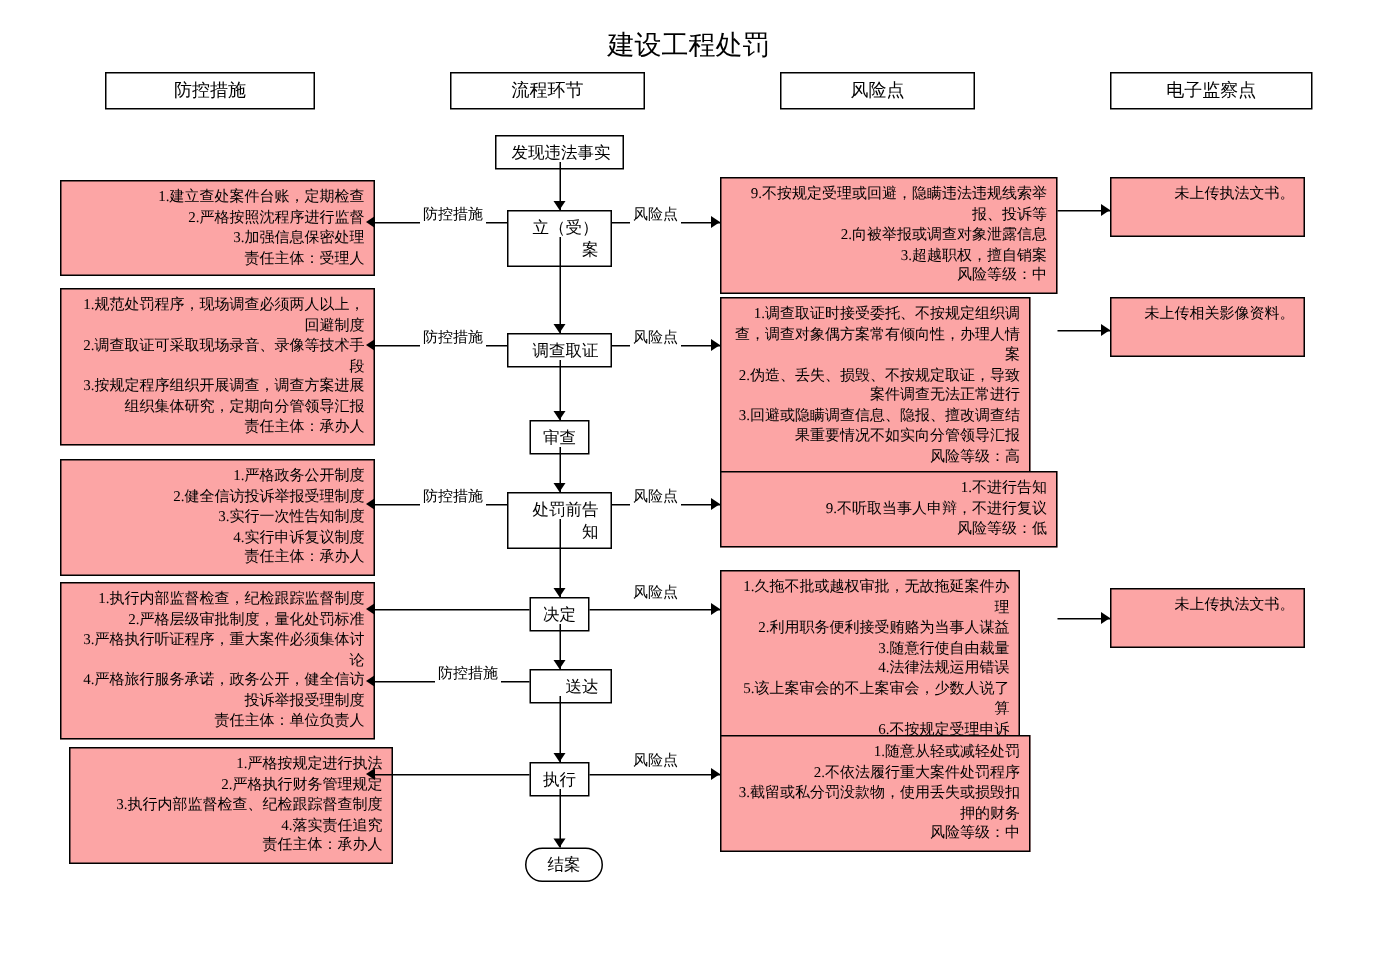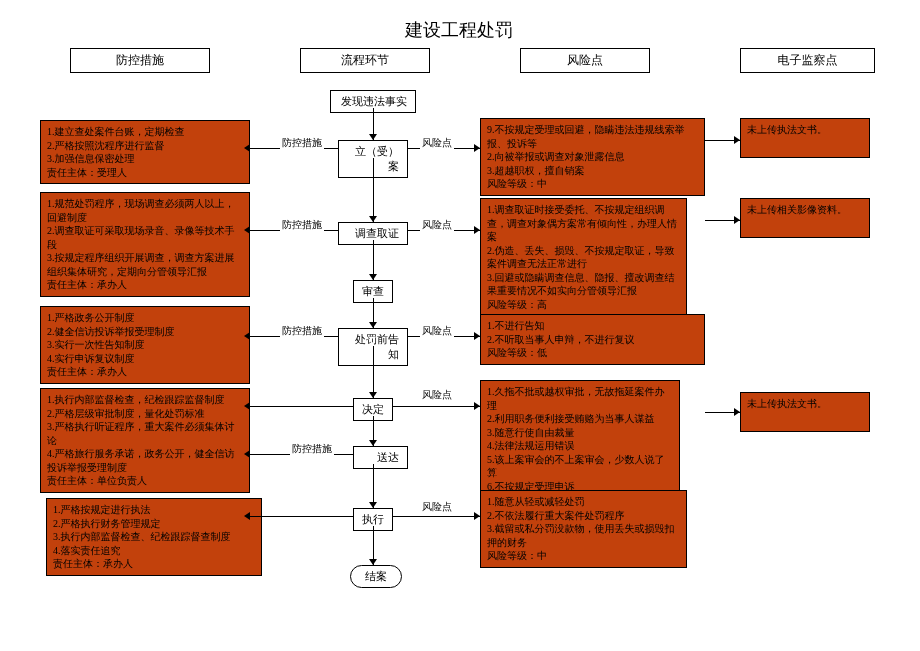--- a/index.html
+++ b/index.html
@@ -1,19 +1,19 @@
 <!DOCTYPE html>
 <html><head>
 <meta charset="utf-8">
 <style>
   * { box-sizing: border-box; margin: 0; padding: 0; }
   body { font-family: "SimSun", "宋体", serif; font-size: 11px; width: 920px; height: 651px; position: relative; background: #fff; }
   .title { position: absolute; font-size: 18px; font-weight: normal; }
   .header-box { position: absolute; border: 1px solid #000; padding: 3px 6px; text-align: center; font-size: 12px; }
-  .text-box { position: absolute; border: 1px solid #000; padding: 4px 6px; font-size: 10px; line-height: 1.35; background: #c2410c; }
+  .text-box { position: absolute; border: 1px solid #000; padding: 4px 6px; font-size: 10px; line-height: 1.35; background: #fca5a5; text-align: right; }
   .flow-box { position: absolute; border: 1px solid #000; padding: 3px 8px; text-align: right; font-size: 11px; background: #fff; }
   .label { position: absolute; font-size: 10px; background: #fff; padding: 0 2px; }
   .line { position: absolute; background: #000; }
   .hline { height: 1px; }
   .vline { width: 1px; }
   .arrow-r { position: absolute; width: 0; height: 0; border-top: 4px solid transparent; border-bottom: 4px solid transparent; border-left: 6px solid #000; }
   .arrow-l { position: absolute; width: 0; height: 0; border-top: 4px solid transparent; border-bottom: 4px solid transparent; border-right: 6px solid #000; }
   .arrow-d { position: absolute; width: 0; height: 0; border-left: 4px solid transparent; border-right: 4px solid transparent; border-top: 6px solid #000; }
   .end-box { position: absolute; border: 1px solid #000; border-radius: 12px; padding: 3px 14px; font-size: 11px; }
 </style>
@@ -80,21 +80,21 @@
 
 <div class="text-box" style="left:480px;top:118px;width:225px;white-space:pre-line">9.不按规定受理或回避，隐瞒违法违规线索举报、投诉等
 2.向被举报或调查对象泄露信息
 3.超越职权，擅自销案
 风险等级：中</div>
 <div class="text-box" style="left:480px;top:198px;width:207px;white-space:pre-line">1.调查取证时接受委托、不按规定组织调查，调查对象偶方案常有倾向性，办理人情案
 2.伪造、丢失、损毁、不按规定取证，导致案件调查无法正常进行
 3.回避或隐瞒调查信息、隐报、擅改调查结果重要情况不如实向分管领导汇报
 风险等级：高</div>
 <div class="text-box" style="left:480px;top:314px;width:225px;white-space:pre-line">1.不进行告知
-2.不听取当事人申辩，不进行复议
+9.不听取当事人申辩，不进行复议
 风险等级：低</div>
 <div class="text-box" style="left:480px;top:380px;width:200px;white-space:pre-line">1.久拖不批或越权审批，无故拖延案件办理
 2.利用职务便利接受贿赂为当事人谋益
 3.随意行使自由裁量
 4.法律法规运用错误
 5.该上案审会的不上案审会，少数人说了算
 6.不按规定受理申诉
 风险等级：中</div>
 <div class="text-box" style="left:480px;top:490px;width:207px;white-space:pre-line">1.随意从轻或减轻处罚
 2.不依法履行重大案件处罚程序

